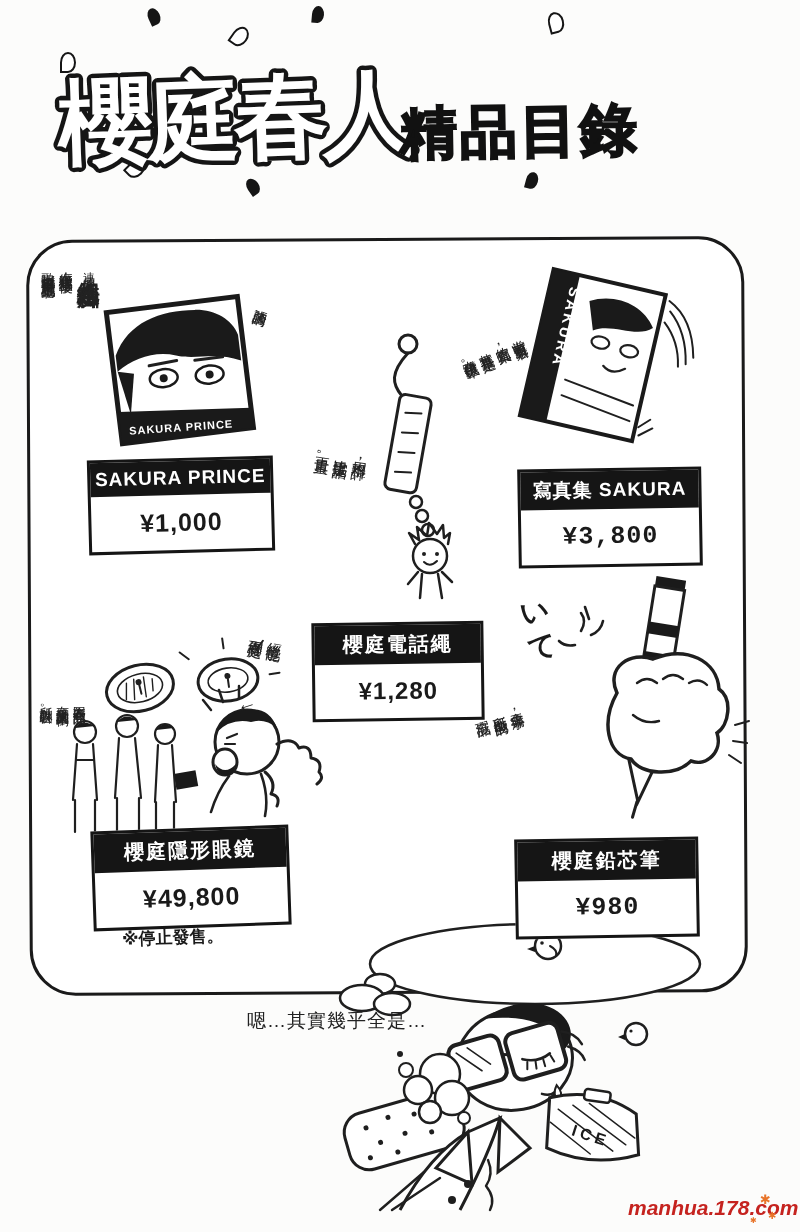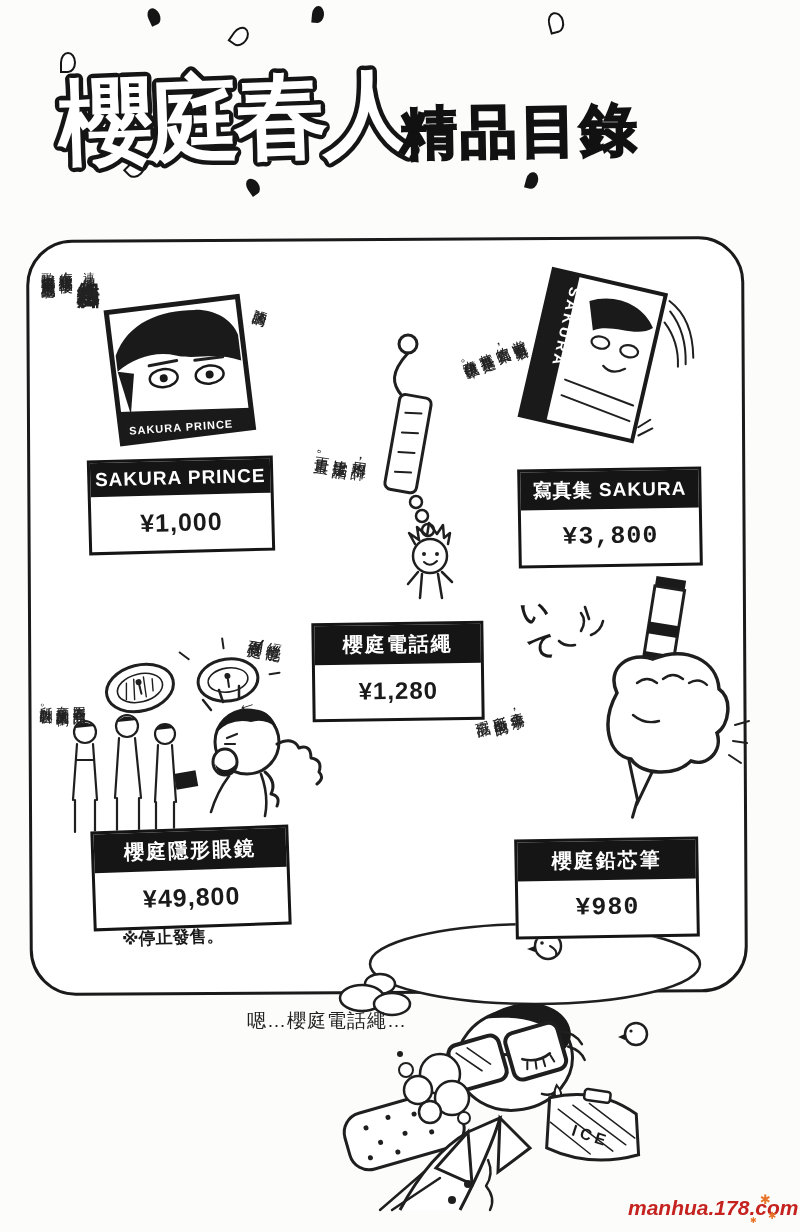--- a/index.html
+++ b/index.html
@@ -297,21 +297,21 @@
       <path d="M60,288 Q90,232 128,210 L160,196 Q150,230 120,288" fill="#fff" stroke="#1f1f1f" stroke-width="3"></path>
       <path d="M160,196 L190,226 L158,250 Z" fill="#fff" stroke="#1f1f1f" stroke-width="3"></path>
       <path d="M128,210 L96,246 L132,262 Z" fill="#fff" stroke="#1f1f1f" stroke-width="3"></path>
       <circle cx="128" cy="262" r="4" fill="#1f1f1f"></circle>
       <circle cx="112" cy="278" r="4" fill="#1f1f1f"></circle>
       <path d="M40,288 L84,250 M52,288 L100,256" class="ink" stroke-width="2.4"></path>
       <path d="M148,238 q6,14 -2,26 q10,12 4,24" class="ink" stroke-width="2.4"></path>
     </g>
   </svg>
 
-  <div class="abs" style="left:247px;top:1008px;font-size:19px;letter-spacing:1px;z-index:3;color:#222;">嗯…櫻庭電話繩…</div>
+  <div class="abs" style="left:247px;top:1008px;font-size:19px;letter-spacing:1px;z-index:3;color:#222;">嗯…其實幾乎全是…</div>
 
   <div class="abs" style="left:628px;top:1196px;z-index:5;font-size:21px;font-weight:bold;font-style:italic;
        color:#c5231f;letter-spacing:0;text-align:center;">manhua.178.com</div>
   <div class="abs" style="left:760px;top:1192px;color:#e8742a;font-size:13px;z-index:5;">✱</div>
   <div class="abs" style="left:768px;top:1210px;color:#e8742a;font-size:10px;z-index:5;">✱</div>
   <div class="abs" style="left:750px;top:1216px;color:#e8742a;font-size:8px;z-index:5;">✱</div>
 
 </div>
 
 </body></html>

